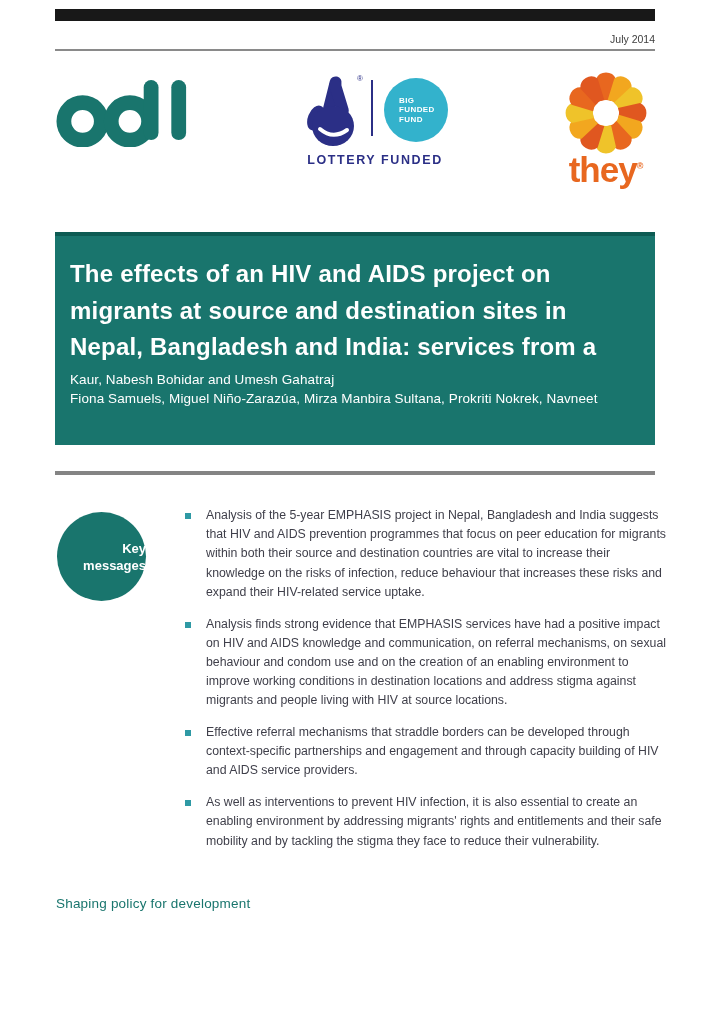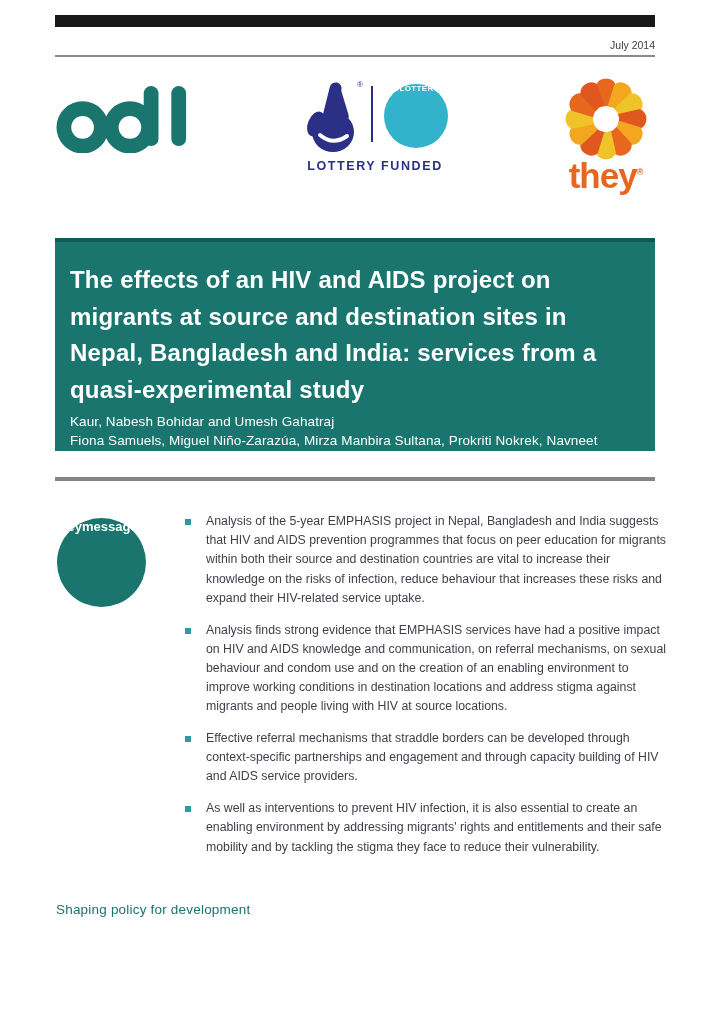--- a/index.html
+++ b/index.html
@@ -1,55 +1,55 @@
 <!DOCTYPE html>
 <html style="--teal: #19756D; --teal_dark: #0D5B53; --navy: #2B2F86; --cyan: #33B2CC; --orange: #E8671F; --orange_deep: #E05720; --gold: #F2A71F; --yellow: #EFC32A; --body_text: #3F3F4A; --bullet: #2E99A4;"><head>
 <meta charset="utf-8">
 <style>
   html,body{margin:0;padding:0;background:#fff;}
   .page{position:relative;width:709px;height:914px;background:#ffffff;overflow:hidden;
-        font-family:"Liberation Sans", sans-serif;margin-top:6px;}
+        font-family:"Liberation Sans", sans-serif;}
   .abs{position:absolute;}
 
   
   .bar-top{left:55px;top:9px;width:600px;height:12px;background:#181818;}
   .bar-bottom{left:55px;top:989px;width:600px;height:15px;background:#181818;}
 
   
   .date{left:455px;top:33px;width:200px;text-align:right;font-size:10.5px;color:#3d3d3d;}
   .rule-header{left:55px;top:49px;width:600px;height:2px;background:#8a8a8a;}
 
   
   .odi-logo{left:55px;top:78px;}
   .lottery-hand{left:306px;top:74px;}
   .lottery-reg{left:357px;top:74px;font-size:8px;color:var(--navy);}
   .lottery-divider{left:371px;top:80px;width:2px;height:56px;background:var(--navy);}
   .blf-circle{left:384px;top:78px;width:64px;height:64px;border-radius:50%;background:var(--cyan);
-              display:flex;justify-content:center;padding-left:15px;box-sizing:border-box;}
+              display:flex;flex-direction:column;justify-content:center;padding-left:15px;box-sizing:border-box;}
   .blf-circle span{font-size:8px;font-weight:bold;color:#fff;line-height:9.5px;letter-spacing:0.4px;}
   .lottery-funded{left:298px;top:153px;width:154px;text-align:center;font-size:12.5px;font-weight:bold;
                   color:var(--navy);letter-spacing:1.6px;}
   .care-hands{left:563px;top:70px;}
   .care-word{left:558px;top:150px;width:96px;text-align:center;font-size:35px;font-weight:bold;
              color:var(--orange);letter-spacing:-1px;}
   .care-word sup{font-size:9px;letter-spacing:0;}
 
   
   .title-block{left:55px;top:232px;width:600px;height:213px;background:var(--teal);
                border-top:4px solid var(--teal_dark);box-sizing:border-box;padding:20px 15px 0 15px;}
   .title-line{color:#fff;font-size:24px;font-weight:bold;line-height:36.5px;letter-spacing:0.2px;}
   .authors{margin-top:4px;}
   .author-line{color:#fff;font-size:13.5px;line-height:19px;letter-spacing:0.1px;}
 
   
   .rule-thick{left:55px;top:471px;width:600px;height:4px;background:#848484;}
 
   
   .key-circle{left:57px;top:512px;width:89px;height:89px;border-radius:50%;background:var(--teal);
-              display:flex;flex-direction:row;align-items:flex-start;justify-content:center;}
+              display:flex;flex-direction:column;align-items:flex-end;justify-content:center;}
   .key-circle span{color:#fff;font-size:13px;font-weight:bold;line-height:17px;}
   .bullets{left:185px;top:506px;width:487px;}
   .bullet-item{display:flex;margin-bottom:12.5px;}
   .bullet-marker{flex:0 0 6px;width:6px;height:6px;background:var(--bullet);margin-top:7px;margin-right:15px;}
   .bullet-text{font-size:12.3px;line-height:19.2px;color:var(--body_text);width:464px;}
 
   
   .rule-f1{left:50px;top:937px;width:606px;height:3px;background:#6f6f6f;}
   .rule-f2{left:50px;top:969px;width:606px;height:2px;background:#9a9a9a;}
   .tagline{left:56px;top:896px;font-size:13.5px;color:var(--teal);letter-spacing:0.2px;}
@@ -78,21 +78,21 @@
       <rect x="27" y="5" width="12" height="38" rx="6" transform="rotate(-17 33 24)"></rect>
       <ellipse cx="10" cy="44" rx="8" ry="13" transform="rotate(22 10 44)"></ellipse>
       <ellipse cx="27" cy="52" rx="21" ry="20"></ellipse>
     </g>
     <path d="M 14 55 Q 27 66 41 56" fill="none" stroke="#ffffff" stroke-width="4" stroke-linecap="round"></path>
   </svg>
   <div class="abs lottery-reg">®</div>
   <div class="abs lottery-divider"></div>
   <div class="abs blf-circle">
     <span>BIG</span>
-    <span>LOTTERY</span>
+    <span>FUNDED</span>
     <span>FUND</span>
   </div>
   <div class="abs lottery-funded">LOTTERY FUNDED</div>
 
   <svg class="abs care-hands" width="86" height="86" viewBox="-43 -43 86 86">
     <g>
       <path d="M -5 -12 L -10 -34 A 11 11 0 0 1 10 -34 L 5 -12 A 13 13 0 0 0 -5 -12 Z" fill="#E8671F"></path>
       <path d="M -5 -12 L -10 -34 A 11 11 0 0 1 10 -34 L 5 -12 A 13 13 0 0 0 -5 -12 Z" fill="#F2A71F" transform="rotate(30)"></path>
       <path d="M -5 -12 L -10 -34 A 11 11 0 0 1 10 -34 L 5 -12 A 13 13 0 0 0 -5 -12 Z" fill="#EFC32A" transform="rotate(60)"></path>
       <path d="M -5 -12 L -10 -34 A 11 11 0 0 1 10 -34 L 5 -12 A 13 13 0 0 0 -5 -12 Z" fill="#E05720" transform="rotate(90)"></path>
@@ -105,21 +105,20 @@
       <path d="M -5 -12 L -10 -34 A 11 11 0 0 1 10 -34 L 5 -12 A 13 13 0 0 0 -5 -12 Z" fill="#E8671F" transform="rotate(300)"></path>
       <path d="M -5 -12 L -10 -34 A 11 11 0 0 1 10 -34 L 5 -12 A 13 13 0 0 0 -5 -12 Z" fill="#E05720" transform="rotate(330)"></path>
     </g>
   </svg>
   <div class="abs care-word"><span>they</span><sup>®</sup></div>
 
   <div class="abs title-block">
     <div class="title-line">The effects of an HIV and AIDS project on</div>
     <div class="title-line">migrants at source and destination sites in</div>
     <div class="title-line">Nepal, Bangladesh and India: services from a</div>
-    <div class="title-line">quasi-experimental study</div>
     <div class="authors">
       <div class="author-line">Kaur, Nabesh Bohidar and Umesh Gahatraj</div>
       <div class="author-line">Fiona Samuels, Miguel Niño-Zarazúa, Mirza Manbira Sultana, Prokriti Nokrek, Navneet</div>
     </div>
   </div>
 
   <div class="abs rule-thick"></div>
 
   <div class="abs key-circle">
     <span>Key</span>

